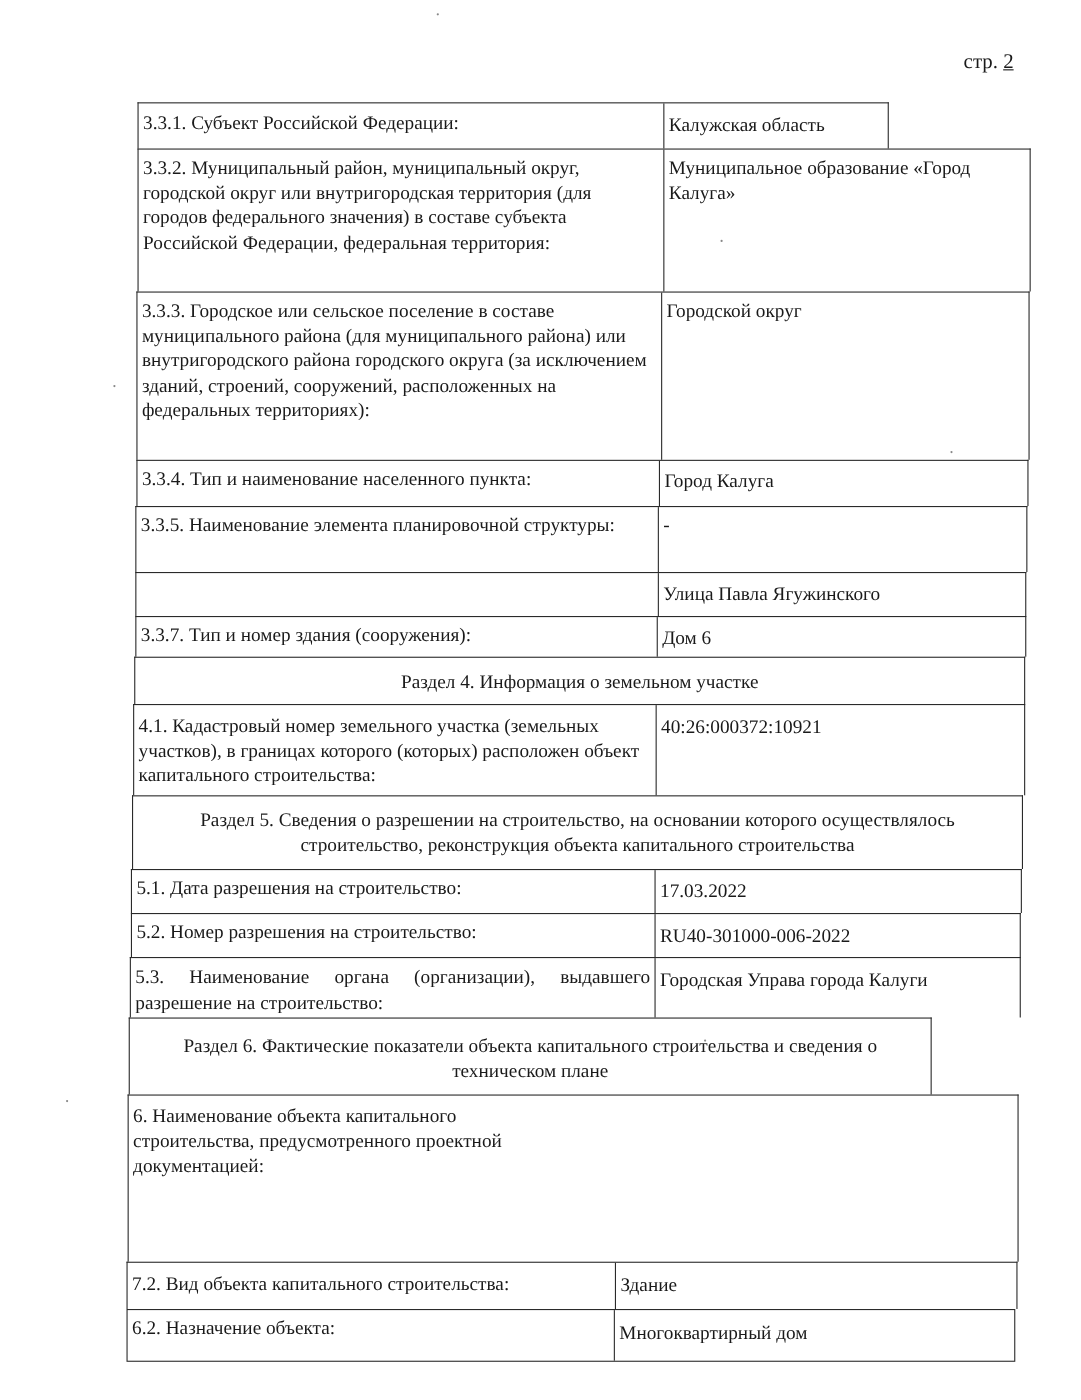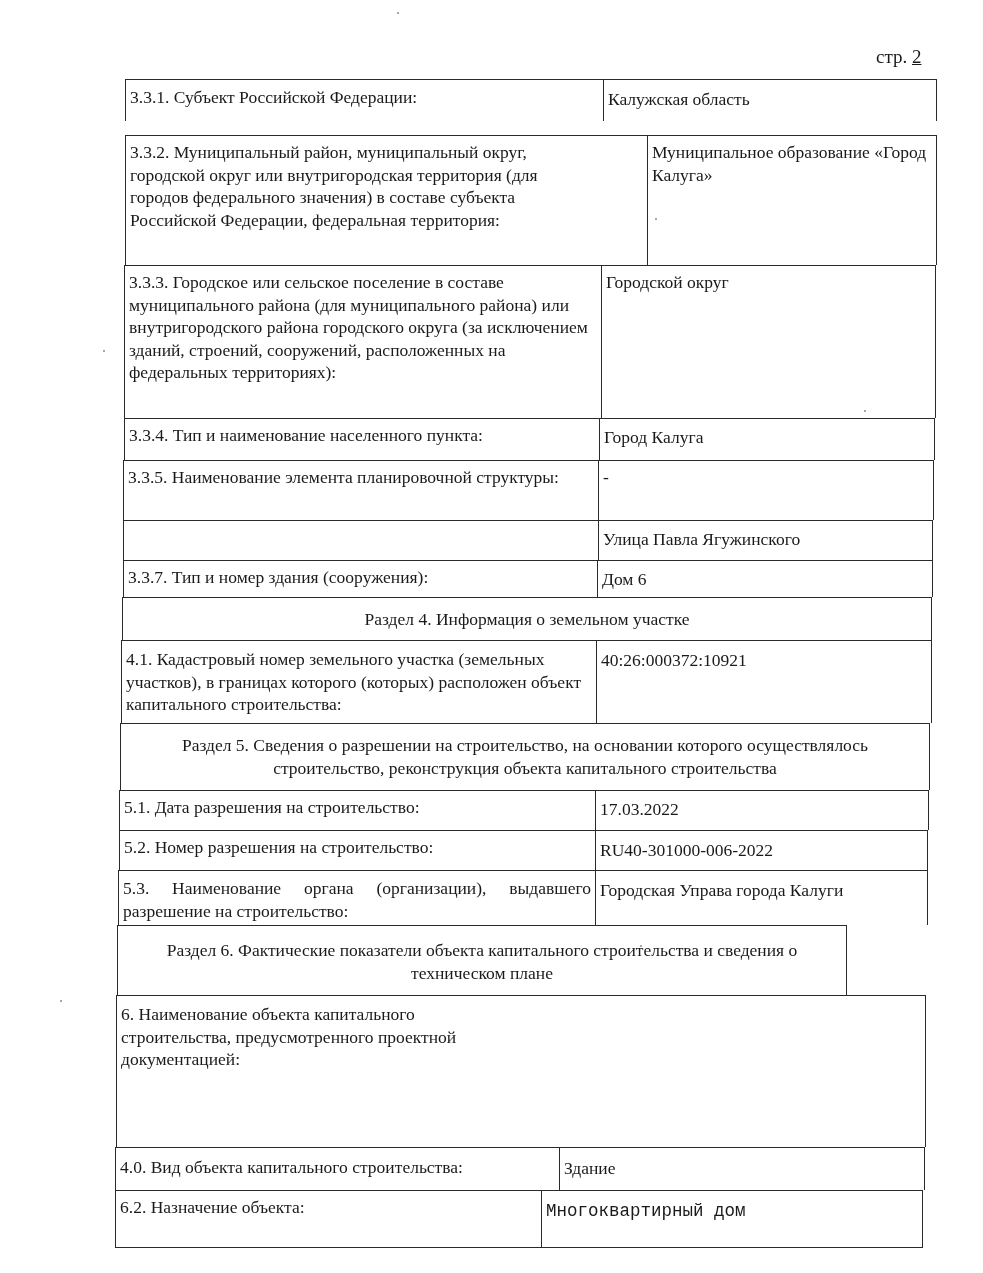--- a/index.html
+++ b/index.html
@@ -31,28 +31,28 @@
 </head>
 <body>
 
 <div class="page-num">
   <span>стр.</span>
   <span class="num">2</span>
 </div>
 
 <div>
 
-  <div class="row" style="left:125px; top:79px; width:812px; height:42px;">
+  <div class="row" style="left:125px; top:93px; width:683px; height:42px;">
     <div class="cell left" style="width:477px; padding-top:6px;">3.3.1. Субъект Российской Федерации:</div>
     <div class="cell right" style="left:477px; right:0; padding-top:8px;">Калужская область</div>
   </div>
 
   <div class="row" style="left:125px; top:135px; width:812px; height:130px;">
     <div class="cell left" style="width:477px;">3.3.2. Муниципальный район, муниципальный округ, городской округ или внутригородская территория (для городов федерального значения) в составе субъекта Российской Федерации, федеральная территория:</div>
-    <div class="cell right" style="left:477px; right:0;margin-left:44px;">Муниципальное образование «Город Калуга»</div>
+    <div class="cell right" style="left:477px; right:0;">Муниципальное образование «Город Калуга»</div>
   </div>
 
   <div class="row" style="left:124px; top:265px; width:812px; height:153px;">
     <div class="cell left" style="width:476px;">3.3.3. Городское или сельское поселение в составе муниципального района (для муниципального района) или внутригородского района городского округа (за исключением зданий, строений, сооружений, расположенных на федеральных территориях):</div>
     <div class="cell right" style="left:476px; right:0;">Городской округ</div>
   </div>
 
   <div class="row" style="left:124px; top:418px; width:811px; height:42px;">
     <div class="cell left" style="width:474px;">3.3.4. Тип и наименование населенного пункта:</div>
     <div class="cell right" style="left:474px; right:0; padding-top:7px;">Город Калуга</div>
@@ -102,27 +102,27 @@
 
   <div class="row" style="left:117px; top:925px; width:730px; height:70px;">
     <div class="cell section" style="padding:13px 40px 0 40px;">Раздел 6. Фактические показатели объекта капитального строительства и сведения о техническом плане</div>
   </div>
 
   <div class="row" style="left:116px; top:995px; width:810px; height:152px;">
     <div class="cell left" style="width:442px; padding-top:7px; padding-right:60px;">6. Наименование объекта капитального строительства, предусмотренного проектной документацией:</div>
   </div>
 
   <div class="row" style="left:115px; top:1147px; width:810px; height:43px;">
-    <div class="cell left" style="width:443px; padding-top:8px;">4.0. Вид объекта капитального строительства:</div>
+    <div class="cell left" style="width:443px; padding-top:8px;">7.2. Вид объекта капитального строительства:</div>
     <div class="cell right" style="left:443px; right:0; padding-top:9px;">Здание</div>
   </div>
 
-  <div class="row last" style="left:115px; top:1190px; width:808px; height:58px;">
+  <div class="row last" style="left:115px; top:1190px; width:808px; height:48px;">
     <div class="cell left" style="width:443px; padding-top:5px;">6.2. Назначение объекта:</div>
-    <div class="cell right" style="left:425px; right:0; padding-top:9px;font-family:Liberation Mono, monospace;">Многоквартирный дом</div>
+    <div class="cell right" style="left:442px; right:0; padding-top:9px;">Многоквартирный дом</div>
   </div>
 
 </div>
 
 <div class="speck" style="left:397px; top:12px;"></div>
 <div class="speck" style="left:655px; top:218px;"></div>
 <div class="speck" style="left:103px; top:350px;"></div>
 <div class="speck" style="left:864px; top:410px;"></div>
 <div class="speck" style="left:60px; top:1000px;"></div>
 <div class="speck" style="left:640px; top:945px;"></div>

